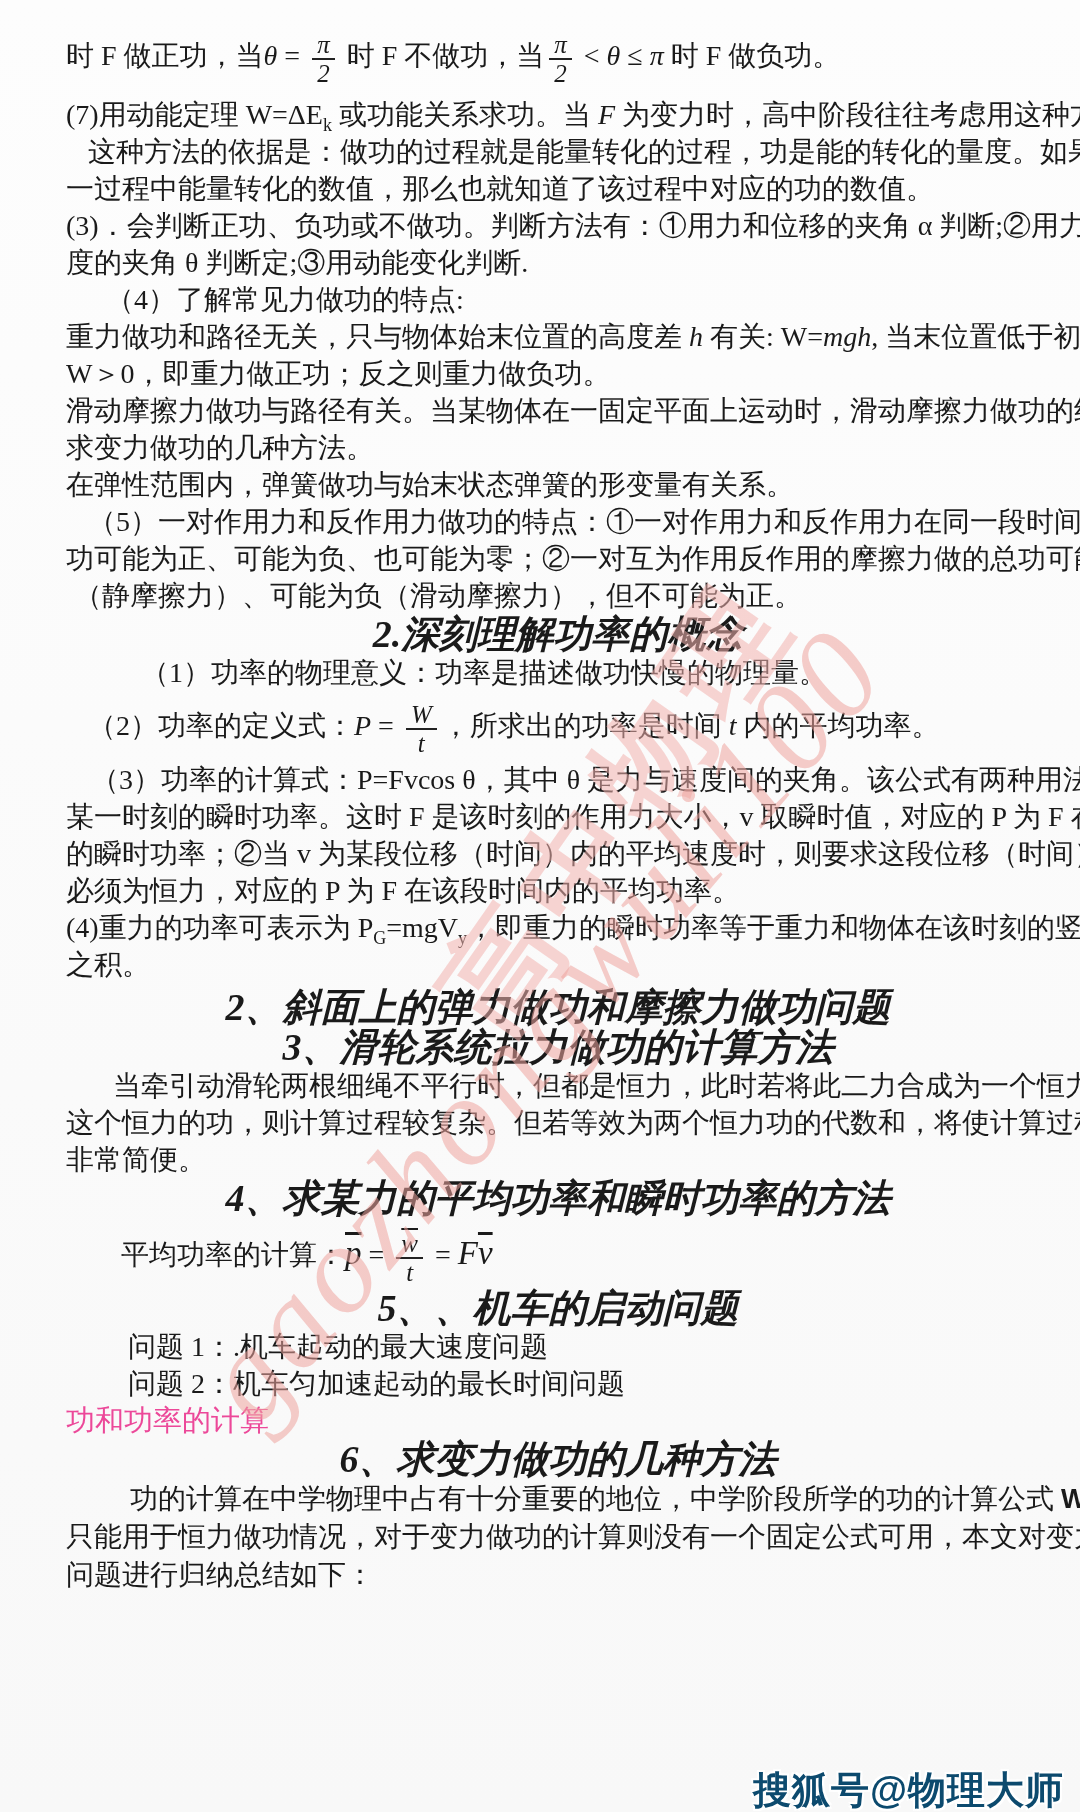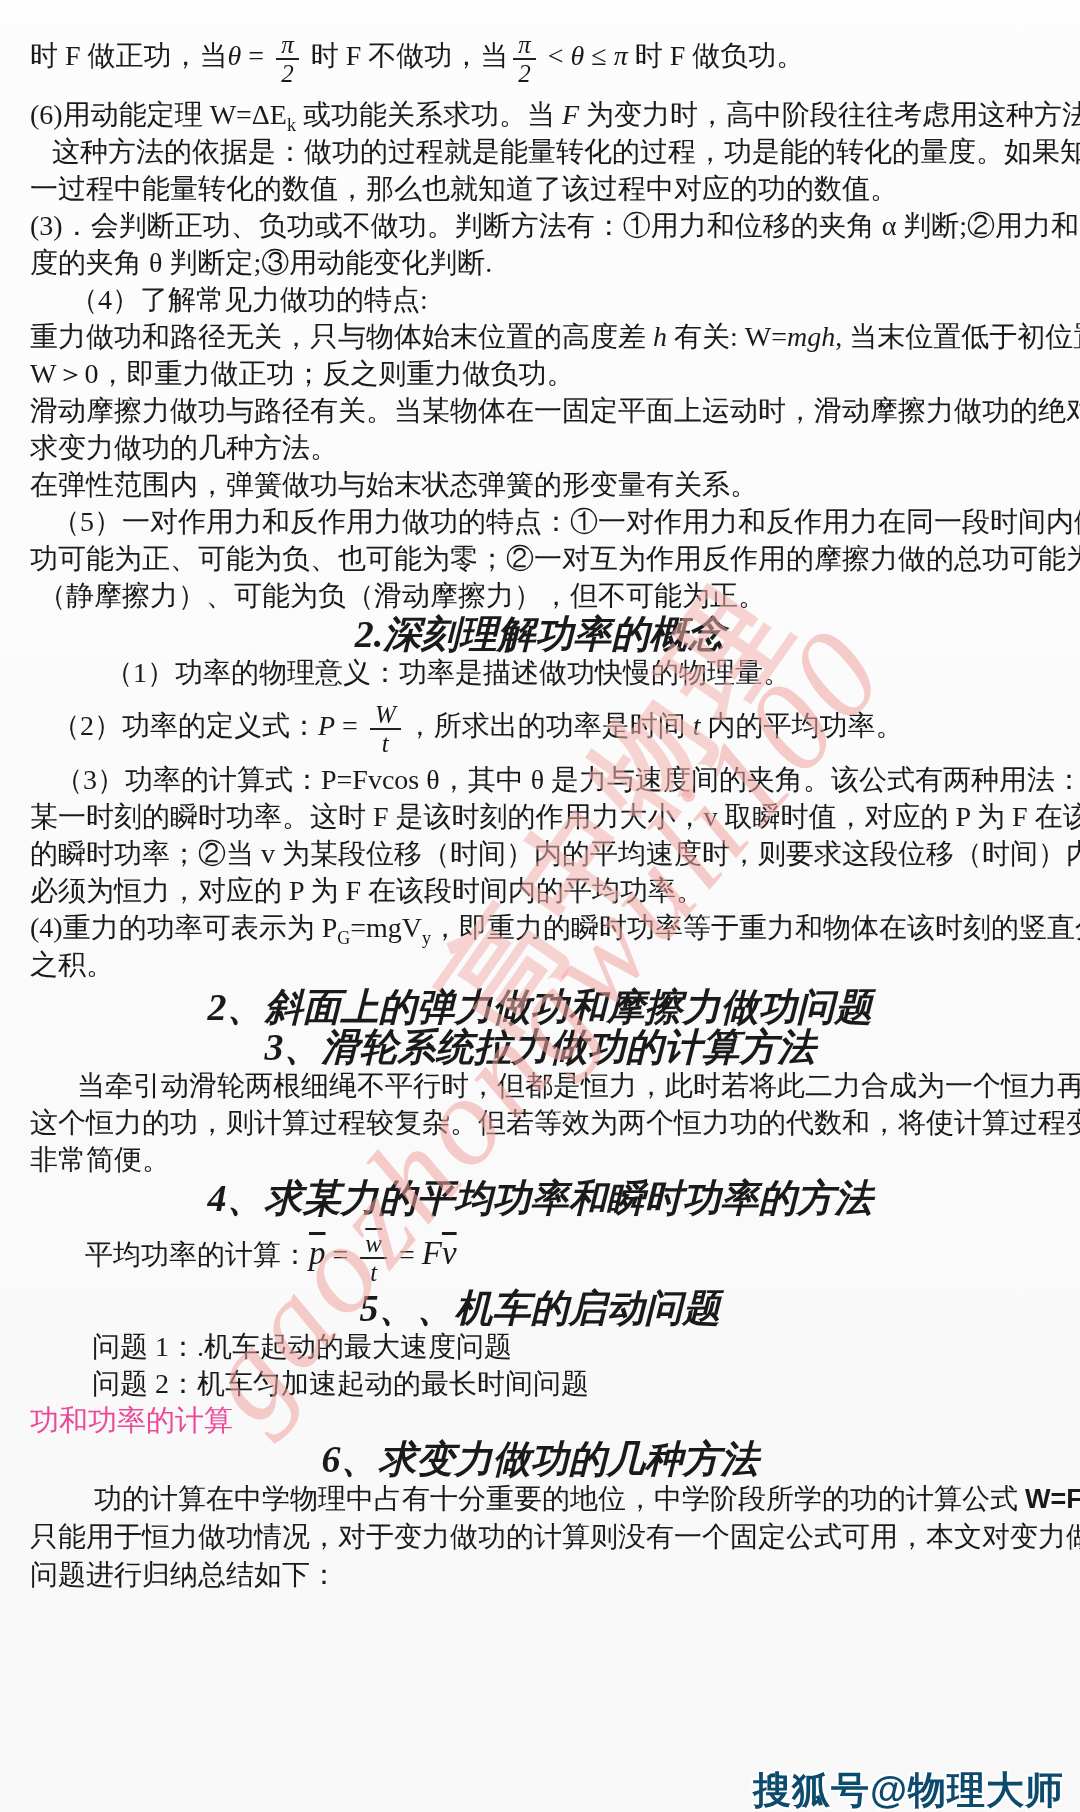--- a/index.html
+++ b/index.html
@@ -3,21 +3,21 @@
 <meta charset="utf-8">
 <style>
   html,body{margin:0;padding:0;}
   body{
     width:1080px;height:1812px;position:relative;overflow:hidden;
     background:linear-gradient(#fdfdfd,#f8f8f8);
     font-family:"Liberation Serif","DejaVu Serif",serif;
     color:#1a1a1a;
   }
   #doc{position:relative;z-index:2;padding:16px 30px 0 30px;}
-  .blk{position:relative;white-space:nowrap;}
+  .blk{position:relative;white-space:nowrap;margin-left:36px;}
   .p{font-size:28px;line-height:37px;height:37px;}
   .pw{font-size:28px;line-height:38px;height:38px;}
   .h{font-size:38px;line-height:40px;height:40px;text-align:center;font-weight:bold;font-style:italic;}
   .h.mt4{margin-top:4px;}
   .h.h42{height:42px;line-height:42px;}
   .hl{font-size:29px;line-height:36px;height:36px;text-align:left;color:#ec4899;font-weight:normal;}
   .t80{height:80px;line-height:80px;font-size:28px;}
   .t70{height:70px;line-height:70px;font-size:28px;}
   .mi{font-family:"Liberation Serif","DejaVu Serif",serif;font-style:italic;}
   .fbig .mi{font-size:33px;}
@@ -49,21 +49,21 @@
 <body>
 
 <div id="doc">
     <div class="blk p t80"><span>时 F 做正功，当</span><span class="mi">θ</span><span> = </span><span class="frac fit">
         <span class="fn">π</span>
         <span class="fd">2</span>
       </span><span> 时 F 不做功，当</span><span class="frac fit">
         <span class="fn">π</span>
         <span class="fd">2</span>
       </span><span> &lt; </span><span class="mi">θ</span><span> ≤ </span><span class="mi">π</span><span> 时 F 做负功。</span></div>
-    <div class="blk p"><span>(6)用动能定理 W=ΔE</span><sub>k</sub><span> 或功能关系求功。当 </span><span class="mi">F</span><span> 为变力时，高中阶段往往考虑用这种方法求功。</span></div>
+    <div class="blk p"><span>(7)用动能定理 W=ΔE</span><sub>k</sub><span> 或功能关系求功。当 </span><span class="mi">F</span><span> 为变力时，高中阶段往往考虑用这种方法求功。</span></div>
     <div class="blk p" style="padding-left: 22px;">这种方法的依据是：做功的过程就是能量转化的过程，功是能的转化的量度。如果知道某</div>
     <div class="blk p">一过程中能量转化的数值，那么也就知道了该过程中对应的功的数值。</div>
     <div class="blk p">(3)．会判断正功、负功或不做功。判断方法有：①用力和位移的夹角 α 判断;②用力和速</div>
     <div class="blk p">度的夹角 θ 判断定;③用动能变化判断.</div>
     <div class="blk p" style="padding-left: 40px;">（4）了解常见力做功的特点:</div>
     <div class="blk p"><span>重力做功和路径无关，只与物体始末位置的高度差 </span><span class="mi">h</span><span> 有关: W=</span><span class="mi">mgh</span><span>, 当末位置低于初位置时,</span></div>
     <div class="blk p">W＞0，即重力做正功；反之则重力做负功。</div>
     <div class="blk p">滑动摩擦力做功与路径有关。当某物体在一固定平面上运动时，滑动摩擦力做功的绝对值</div>
     <div class="blk p">求变力做功的几种方法。</div>
     <div class="blk p">在弹性范围内，弹簧做功与始末状态弹簧的形变量有关系。</div>

